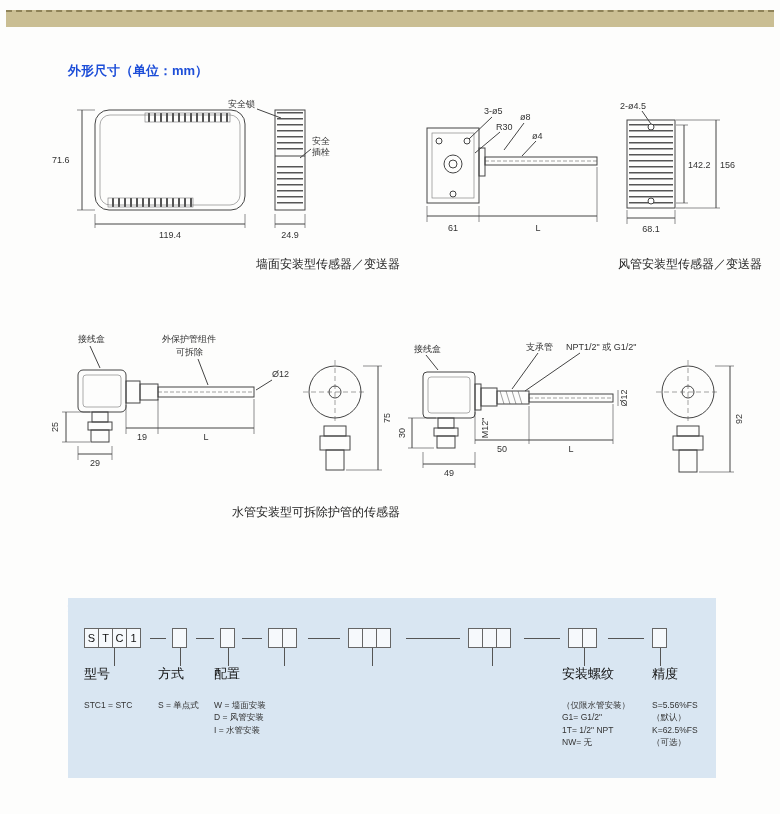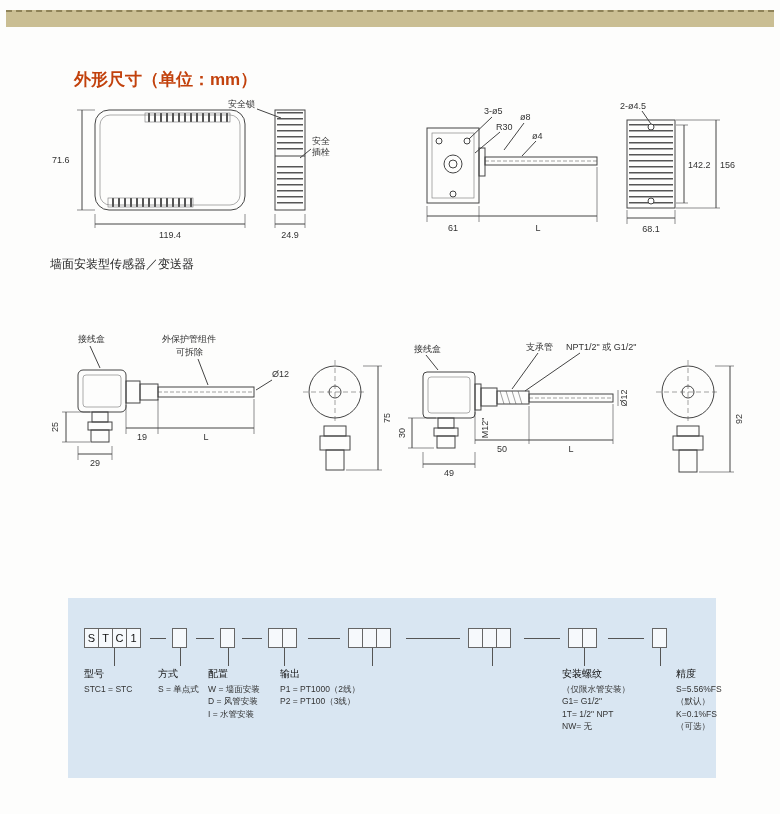--- a/index.html
+++ b/index.html
@@ -1,32 +1,32 @@
 <!DOCTYPE html>
 <html><head>
 <meta charset="utf-8">
 <style>
   *{box-sizing:border-box}
   html,body{margin:0;padding:0}
   body{width:780px;height:814px;background:#fdfdfc;font-family:"Liberation Sans","DejaVu Sans",sans-serif;position:relative;color:#222;overflow:hidden}
   .top-bar{position:absolute;left:6px;top:10px;width:768px;height:17px;background:#cabe93;border-top:2px dashed #8e8258}
-  .sec-title{position:absolute;font-size:17px;font-weight:bold;color:#c2410c;margin:6px}
+  .sec-title{position:absolute;font-size:13px;font-weight:bold;color:#1d4ed8;margin:0}
   #title-dim{left:68px;top:62px}
   #title-sel{left:68px;top:598px}
   figure{position:absolute;margin:0}
-  figcaption{text-align:left;font-size:12px;color:#222;margin-top:6px}
+  figcaption{text-align:right;font-size:12px;color:#222;margin-top:6px}
   svg{display:block}
   svg text{font-family:"Liberation Sans","DejaVu Sans",sans-serif}
   .sel-box{position:absolute;left:68px;top:598px;width:648px;height:180px;background:#d9e6f2}
   .code-group{position:absolute;top:30px;display:flex}
   .code-cell{width:15px;height:20px;border:1px solid #666;background:rgba(255,255,255,.75);margin-right:-1px;display:flex;align-items:center;justify-content:center;font-size:11px;color:#111}
   .dash{position:absolute;top:40px;height:1px;background:#555}
   .conn{position:absolute;top:50px;width:1px;height:18px;background:#555}
   .col{position:absolute;top:70px;font-size:8.5px;line-height:12.5px;color:#333;white-space:nowrap}
-  .col .t{font-size:10px;color:#111;margin-bottom:2px}
+  .col .t{font-size:13px;color:#111;margin-bottom:18px}
 </style>
 </head>
 <body>
 
 <div class="top-bar"></div>
 
 <h2 class="sec-title" id="title-dim">外形尺寸（单位：mm）</h2>
 
 <figure id="fig-wall" style="left:50px;top:98px;width:350px">
   <svg width="350" height="152" viewBox="0 0 350 152">
@@ -126,20 +126,21 @@
       <text x="108" y="22">ø8</text>
       <text x="120" y="41">ø4</text>
       <text x="41" y="133" text-anchor="middle">61</text>
       <text x="126" y="133" text-anchor="middle">L</text>
       <text x="208" y="11">2-ø4.5</text>
       <text x="276" y="70">142.2</text>
       <text x="308" y="70">156</text>
       <text x="239" y="134" text-anchor="middle">68.1</text>
     </g>
   </svg>
+  <figcaption>风管安装型传感器／变送器</figcaption>
 </figure>
 
 <figure id="fig-pipe-sensor" style="left:50px;top:330px;width:350px">
   <svg width="350" height="168" viewBox="0 0 350 168">
     <g stroke="#444" fill="none" stroke-width="1">
       <rect x="28" y="40" width="48" height="42" rx="5"></rect>
       <rect x="33" y="45" width="38" height="32" rx="3" stroke="#888" stroke-width="0.7"></rect>
       <rect x="42" y="82" width="16" height="10"></rect>
       <rect x="38" y="92" width="24" height="8"></rect>
       <rect x="41" y="100" width="18" height="12"></rect>
@@ -180,20 +181,21 @@
       <text x="112" y="12">外保护管组件</text>
       <text x="126" y="25">可拆除</text>
       <text transform="rotate(-90 8 97)" x="8" y="97" text-anchor="middle">25</text>
       <text x="45" y="136" text-anchor="middle">29</text>
       <text x="92" y="110" text-anchor="middle">19</text>
       <text x="156" y="110" text-anchor="middle">L</text>
       <text x="222" y="47">Ø12</text>
       <text transform="rotate(-90 340 88)" x="340" y="88" text-anchor="middle">75</text>
     </g>
   </svg>
+  <figcaption>水管安装型可拆除护管的传感器</figcaption>
 </figure>
 
 <figure id="fig-pipe-trans" style="left:398px;top:340px;width:360px">
   <svg width="360" height="158" viewBox="0 0 360 158">
     <g stroke="#444" fill="none" stroke-width="1">
       <rect x="25" y="32" width="52" height="46" rx="4"></rect>
       <rect x="30" y="37" width="42" height="36" rx="3" stroke="#888" stroke-width="0.7"></rect>
       <rect x="40" y="78" width="16" height="10"></rect>
       <rect x="36" y="88" width="24" height="8"></rect>
       <rect x="39" y="96" width="18" height="12"></rect>
@@ -306,38 +308,33 @@
   <div class="conn" style="left:592px"></div>
 
   <div class="col" style="left:16px;width:76px">
     <div class="t">型号</div>
     <div>STC1 = STC</div>
   </div>
   <div class="col" style="left:90px;width:56px">
     <div class="t">方式</div>
     <div>S = 单点式</div>
   </div>
-  <div class="col" style="left:140px;width:68px">
+  <div class="col" style="left:146px;width:68px">
     <div class="t">配置</div>
     <div>W = 墙面安装</div>
     <div>D = 风管安装</div>
     <div>I = 水管安装</div>
-  </div>
-  <div class="col" style="left:212px;width:88px">
-    <div class="t">输出</div>
-    <div>P1 = PT1000（2线）</div>
-    <div>P2 = PT100（3线）</div>
   </div>
   <div class="col" style="left:494px;width:88px">
     <div class="t">安装螺纹</div>
     <div>（仅限水管安装）</div>
     <div>G1= G1/2"</div>
     <div>1T= 1/2" NPT</div>
     <div>NW= 无</div>
   </div>
-  <div class="col" style="left:608px;width:58px">
+  <div class="col" style="left:584px;width:58px">
     <div class="t">精度</div>
     <div>S=5.56%FS</div>
     <div>（默认）</div>
-    <div>K=0.1%FS</div>
+    <div>K=62.5%FS</div>
     <div>（可选）</div>
   </div>
 </div>
 
 </body></html>

